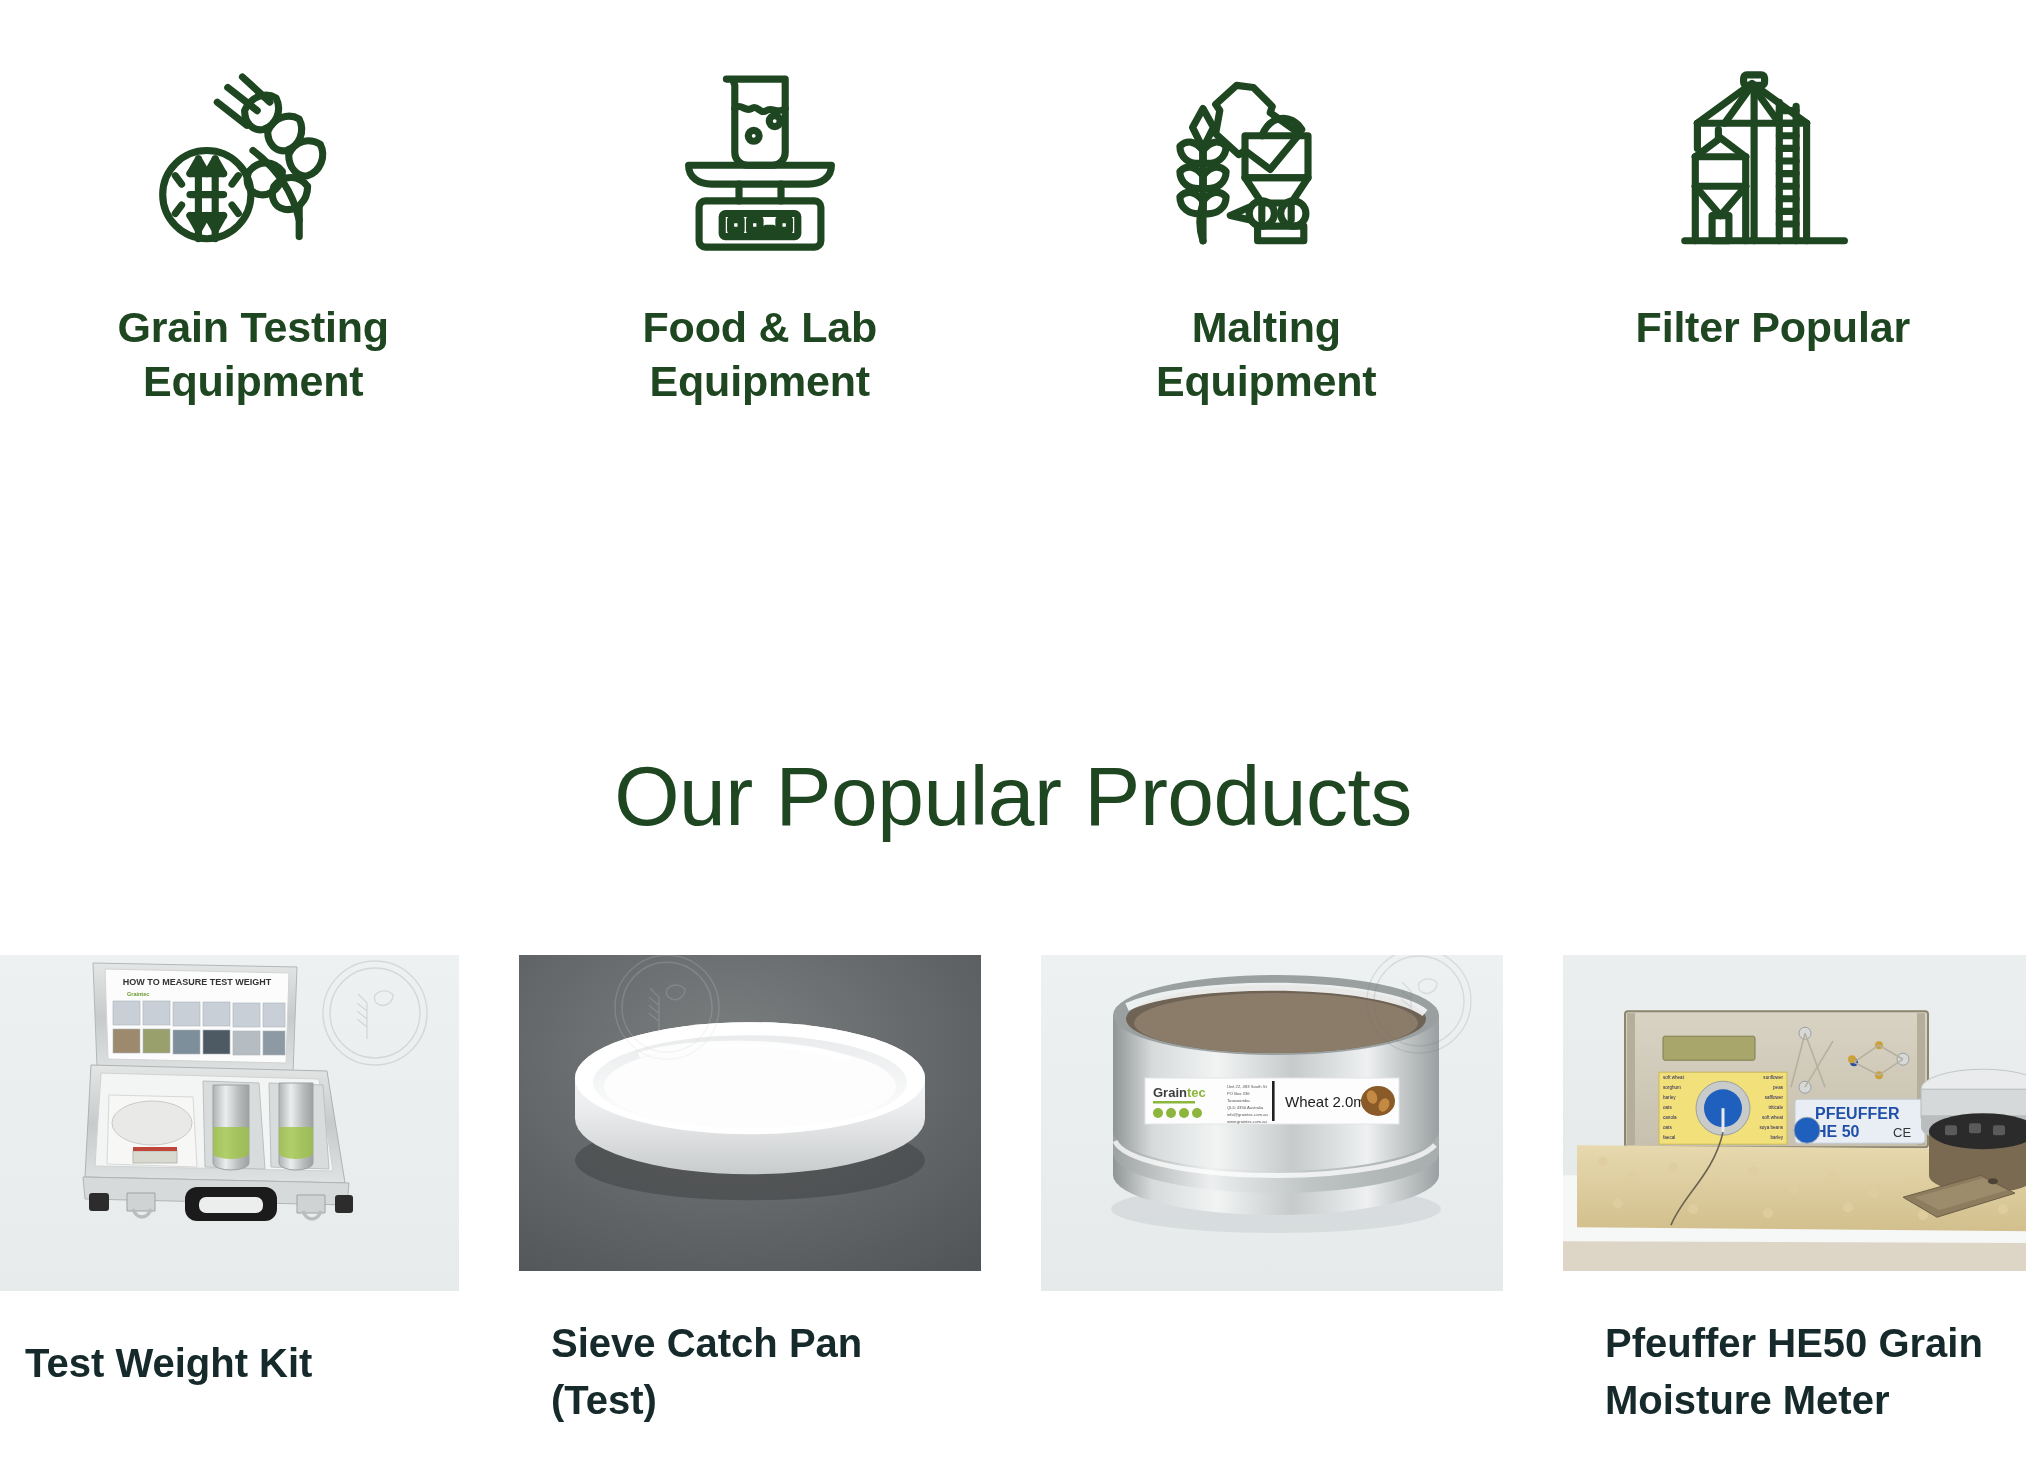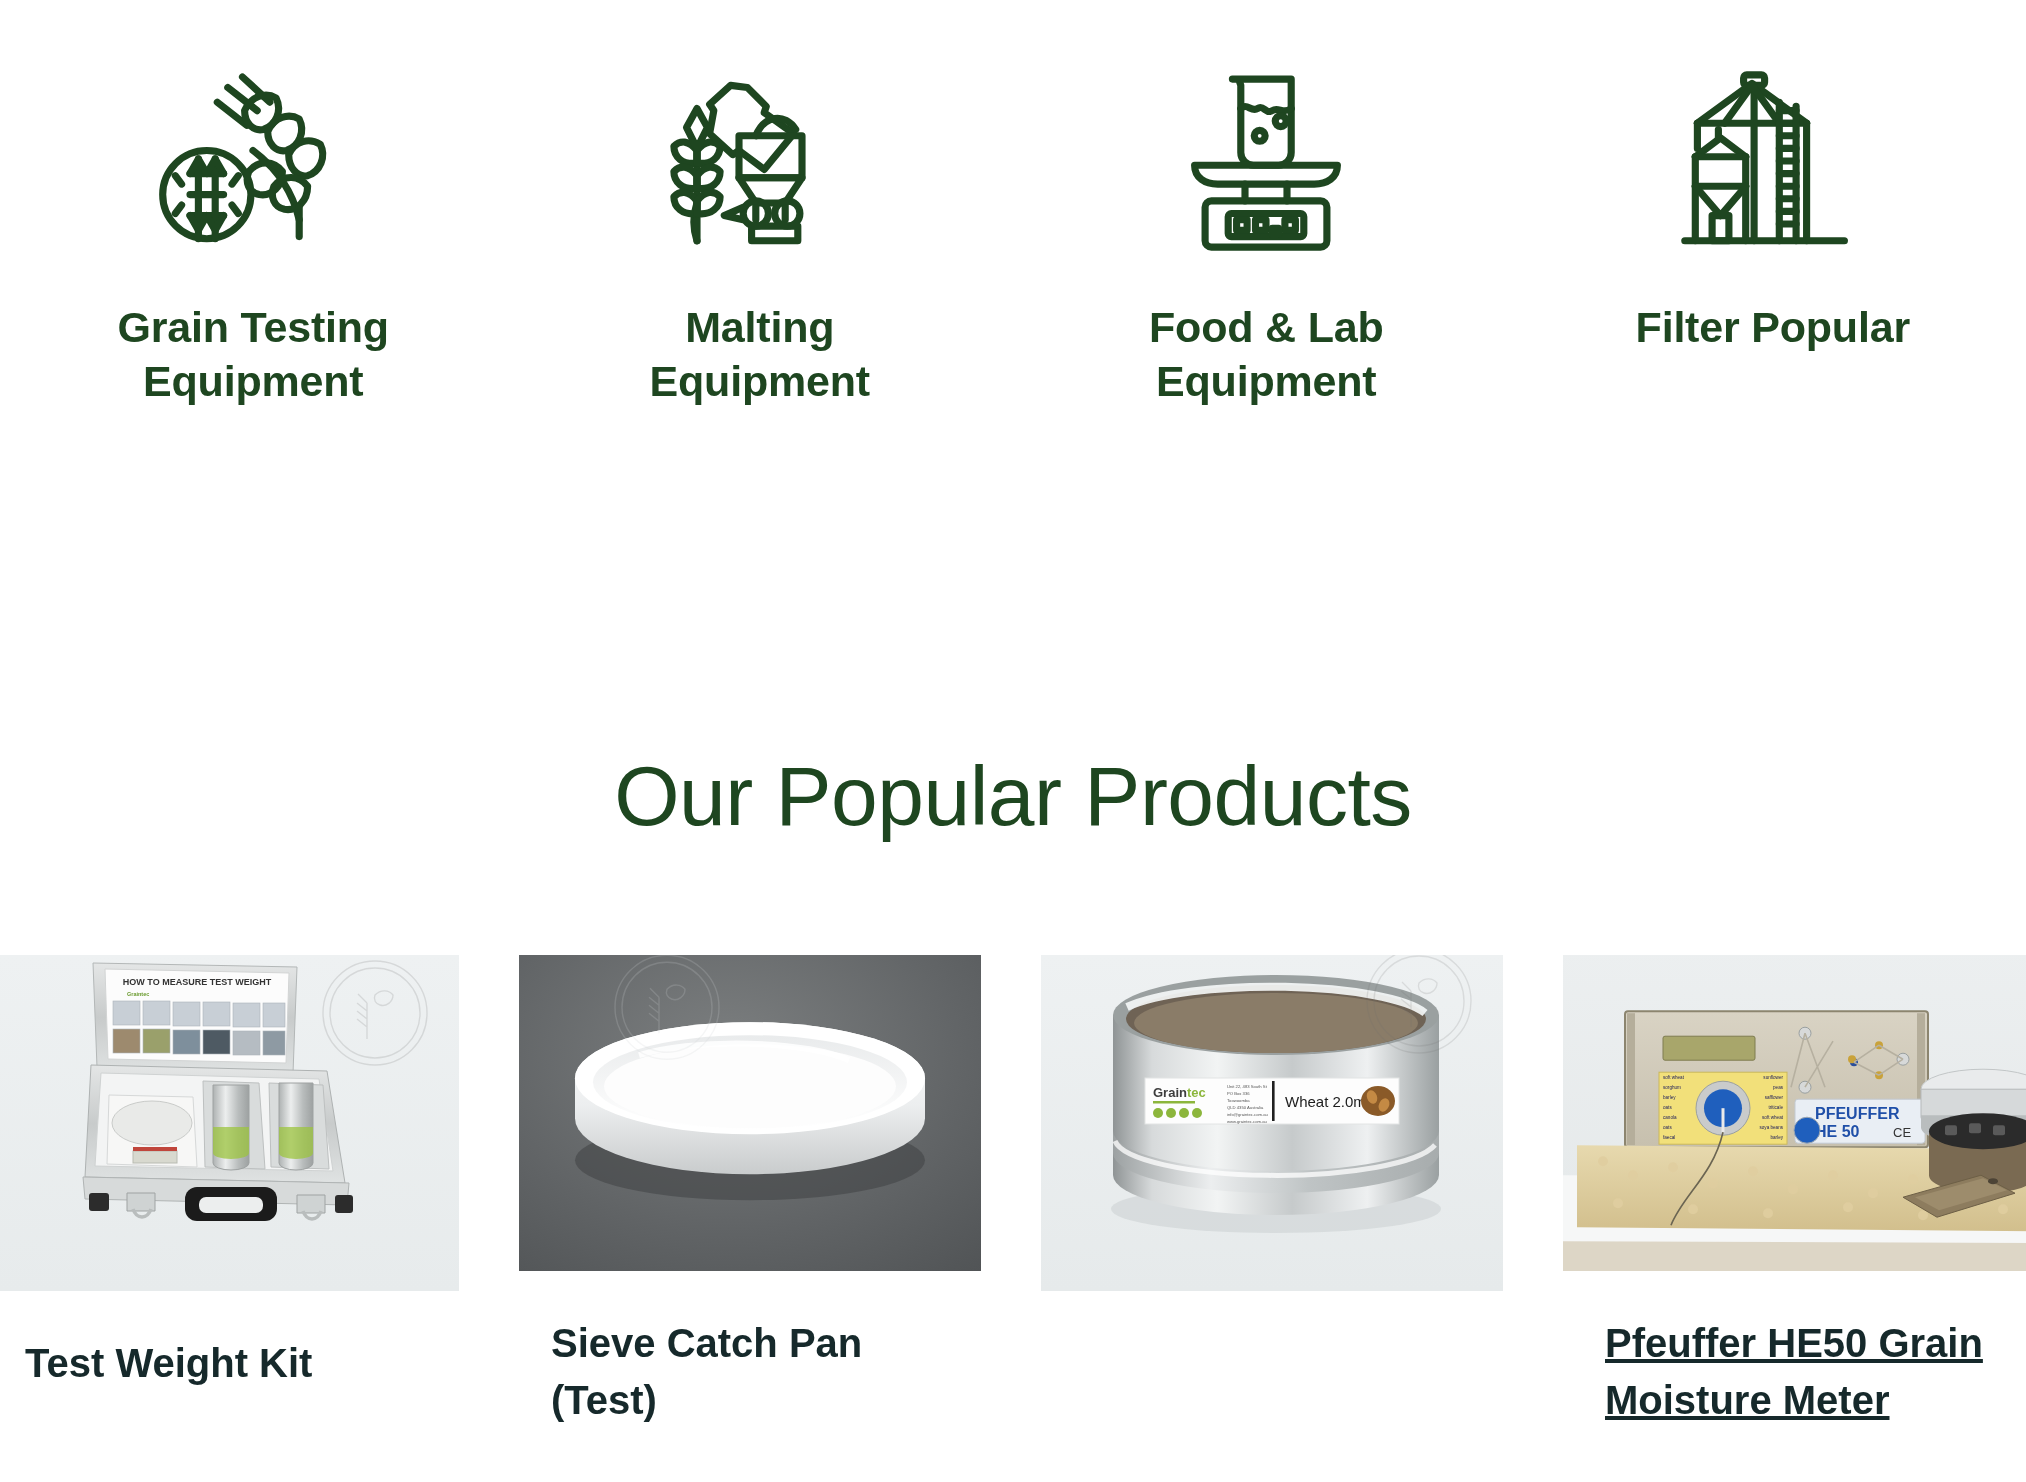--- a/index.html
+++ b/index.html
@@ -83,21 +83,21 @@
     margin-top: 44px;
     font-size: 40px;
     font-weight: 700;
     line-height: 1.42;
     color: #16292b;
     max-width: 420px;
   }
   .product-card:first-child .product-title { padding-left: 28px; }
   .product-card:nth-child(2) .product-title { padding-left: 32px; }
   .product-card:nth-child(3) .product-title { padding-left: 36px; }
-  .product-card:last-child .product-title { padding-left: 42px; text-decoration: underline; }
+  .product-card:last-child .product-title { padding-left: 42px; }
 </style>
 </head>
 <body>
 
 <div class="category-strip">
 
   <div class="category-card">
     <div class="category-icon">
       <svg viewBox="0 0 100 100" fill="none" stroke="#1e4620" stroke-width="3.4" stroke-linecap="round" stroke-linejoin="round">
         <circle cx="28" cy="66" r="21"></circle>
@@ -109,20 +109,40 @@
         <path d="M33 22l14 11M38 15l14 11M45 10l13 12"></path>
         <path d="M46 26c3-7 10-9 15-6 3 6 0 13-6 15-5 1-9-3-9-9z"></path>
         <path d="M57 36c3-7 10-9 15-6 3 6 0 13-6 15-5 1-9-3-9-9z"></path>
         <path d="M67 47c3-7 10-8 15-5 3 6 0 13-6 15-5 1-9-4-9-10z"></path>
         <path d="M48 55c5-6 12-5 16 0 0 7-5 12-11 11-5-1-7-6-5-11z"></path>
         <path d="M60 62c5-6 12-5 16 0 0 7-5 12-11 11-5-1-7-6-5-11z"></path>
         <path d="M72 72v14"></path>
       </svg>
     </div>
     <div class="category-label">Grain Testing Equipment</div>
+  </div>
+
+  <div class="category-card">
+    <div class="category-icon">
+      <svg viewBox="0 0 100 100" fill="none" stroke="#1e4620" stroke-width="3.4" stroke-linecap="round" stroke-linejoin="round">
+        <path d="M34 11h3l1 3v32a6 6 0 0 0 6 6h12a6 6 0 0 0 6-6V11H37"></path>
+        <path d="M38 25c3-3 5 2 8 0s4 3 7 1 5 2 9-1"></path>
+        <circle cx="47" cy="38" r="2.6"></circle>
+        <circle cx="57" cy="31" r="2.6"></circle>
+        <path d="M16 52h68c0 6-5 9-11 9H27c-6 0-11-3-11-9z"></path>
+        <path d="M40 61v8M60 61v8"></path>
+        <rect x="21" y="69" width="58" height="22" rx="3"></rect>
+        <rect x="32" y="75" width="36" height="11" rx="1.5"></rect>
+        <rect x="36" y="78" width="5" height="5"></rect>
+        <rect x="45" y="78" width="5" height="5"></rect>
+        <rect x="59" y="78" width="5" height="5"></rect>
+        <rect x="53" y="82" width="3" height="3"></rect>
+      </svg>
+    </div>
+    <div class="category-label">Food &amp; Lab Equipment</div>
   </div>
 
   <div class="category-card">
     <div class="category-icon">
       <svg viewBox="0 0 100 100" fill="none" stroke="#1e4620" stroke-width="3.4" stroke-linecap="round" stroke-linejoin="round">
         <path d="M20 88c-2-6-2-12 0-18"></path>
         <path d="M20 88V44"></path>
         <path d="M20 45c-4-5-8-5-11-2 0 5 4 9 11 8z"></path>
         <path d="M20 45c4-5 8-5 11-2 0 5-4 9-11 8z"></path>
         <path d="M20 57c-4-5-8-5-11-2 0 5 4 9 11 8z"></path>
@@ -141,40 +161,20 @@
         <path d="M42 72l-9 4 9 2"></path>
         <rect x="46" y="81" width="22" height="7"></rect>
       </svg>
     </div>
     <div class="category-label">Malting Equipment</div>
   </div>
 
   <div class="category-card">
     <div class="category-icon">
       <svg viewBox="0 0 100 100" fill="none" stroke="#1e4620" stroke-width="3.4" stroke-linecap="round" stroke-linejoin="round">
-        <path d="M34 11h3l1 3v32a6 6 0 0 0 6 6h12a6 6 0 0 0 6-6V11H37"></path>
-        <path d="M38 25c3-3 5 2 8 0s4 3 7 1 5 2 9-1"></path>
-        <circle cx="47" cy="38" r="2.6"></circle>
-        <circle cx="57" cy="31" r="2.6"></circle>
-        <path d="M16 52h68c0 6-5 9-11 9H27c-6 0-11-3-11-9z"></path>
-        <path d="M40 61v8M60 61v8"></path>
-        <rect x="21" y="69" width="58" height="22" rx="3"></rect>
-        <rect x="32" y="75" width="36" height="11" rx="1.5"></rect>
-        <rect x="36" y="78" width="5" height="5"></rect>
-        <rect x="45" y="78" width="5" height="5"></rect>
-        <rect x="59" y="78" width="5" height="5"></rect>
-        <rect x="53" y="82" width="3" height="3"></rect>
-      </svg>
-    </div>
-    <div class="category-label">Food &amp; Lab Equipment</div>
-  </div>
-
-  <div class="category-card">
-    <div class="category-icon">
-      <svg viewBox="0 0 100 100" fill="none" stroke="#1e4620" stroke-width="3.4" stroke-linecap="round" stroke-linejoin="round">
         <rect x="36" y="9" width="10" height="5" rx="1.5"></rect>
         <path d="M14 32L40 13l26 19"></path>
         <path d="M14 32h52"></path>
         <path d="M41 14v74"></path>
         <path d="M27 32L40 14M53 32L40 14"></path>
         <path d="M14 32v12"></path>
         <path d="M66 32v56"></path>
         <path d="M53 22v66"></path>
         <path d="M53 26h8M53 32h8M53 38h8M53 44h8M53 50h8M53 56h8M53 62h8M53 68h8M53 74h8M53 80h8"></path>
         <path d="M61 24v64"></path>

